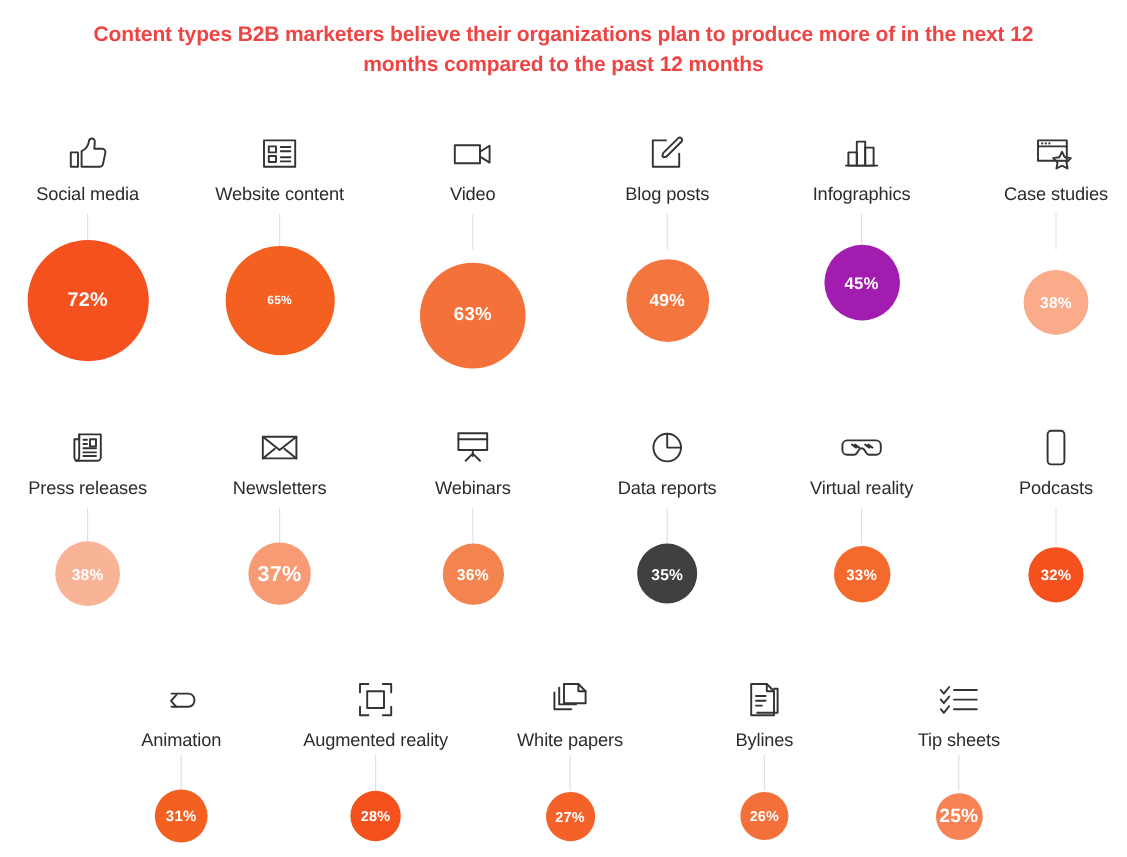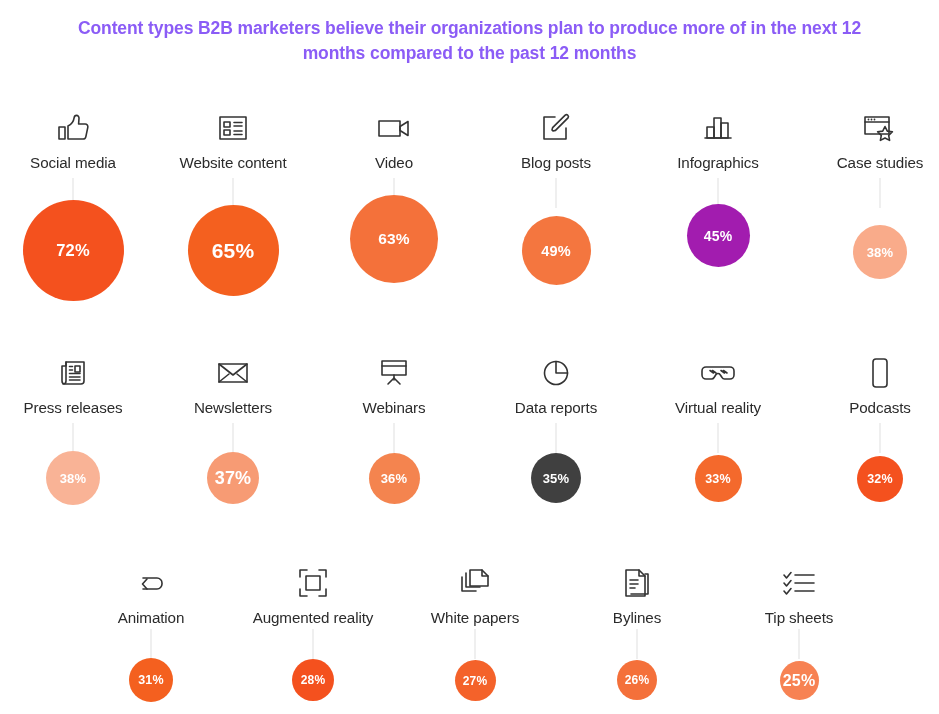--- a/index.html
+++ b/index.html
@@ -17,21 +17,21 @@
 
   #chart-title {
     position: absolute;
     top: 16px;
     left: 50%;
     transform: translateX(-50%);
     width: 800px;
     text-align: center;
     font-size: 17.5px;
     font-weight: bold;
-    color: #8b5cf6;
+    color: #ef4444;
     line-height: 1.42;
     letter-spacing: -0.1px;
   }
 
   .row {
     position: absolute;
     left: 0;
     width: 939px;
     height: 0;
   }
@@ -117,32 +117,32 @@
       <div class="icon-box">
         <svg width="30" height="28" viewBox="0 0 30 28">
           <rect stroke="#333" stroke-width="1.6" fill="none" stroke-linecap="round" stroke-linejoin="round" x="2" y="3" width="26" height="22"></rect>
           <rect stroke="#333" stroke-width="1.6" fill="none" stroke-linecap="round" stroke-linejoin="round" x="6" y="8" width="6" height="5"></rect>
           <rect stroke="#333" stroke-width="1.6" fill="none" stroke-linecap="round" stroke-linejoin="round" x="6" y="16" width="6" height="5"></rect>
           <path stroke="#333" stroke-width="1.6" fill="none" stroke-linecap="round" stroke-linejoin="round" d="M16 8.5h8M16 12h8M16 17h8M16 20.5h8"></path>
         </svg>
       </div>
       <div class="item-label">Website content</div>
       <div class="connector" style="background: rgb(224, 224, 224);"></div>
-      <div class="bubble" style="width: 91px; height: 91px; margin-left: -45.5px; top: 97px; background: rgb(244, 96, 31); font-size: 21px; color: rgb(255, 255, 255);">65%</div>
+      <div class="bubble" style="width: 91px; height: 91px; margin-left: -45.5px; top: 97px; background: rgb(244, 96, 31); font-size: 10px; color: rgb(255, 255, 255);">65%</div>
     </div>
     <div class="item" style="left: 394px;">
       <div class="icon-box">
         <svg width="34" height="24" viewBox="0 0 34 24">
           <rect stroke="#333" stroke-width="1.6" fill="none" stroke-linecap="round" stroke-linejoin="round" x="2" y="5" width="21" height="15"></rect>
           <path stroke="#333" stroke-width="1.6" fill="none" stroke-linecap="round" stroke-linejoin="round" d="M23 10.5l8-5v14l-8-5z"></path>
         </svg>
       </div>
       <div class="item-label">Video</div>
       <div class="connector" style="background: rgb(224, 224, 224);"></div>
-      <div class="bubble" style="width: 88px; height: 88px; margin-left: -44px; top: 87px; background: rgb(244, 113, 58); font-size: 15.5px; color: rgb(255, 255, 255);">63%</div>
+      <div class="bubble" style="width: 88px; height: 88px; margin-left: -44px; top: 111px; background: rgb(244, 113, 58); font-size: 15.5px; color: rgb(255, 255, 255);">63%</div>
     </div>
     <div class="item" style="left: 556px;">
       <div class="icon-box">
         <svg width="30" height="30" viewBox="0 0 30 30">
           <path stroke="#333" stroke-width="1.6" fill="none" stroke-linecap="round" stroke-linejoin="round" d="M25 15v11H3V4h11"></path>
           <path stroke="#333" stroke-width="1.6" fill="none" stroke-linecap="round" stroke-linejoin="round" d="M12 18l2.5-.6L27 4.9a2 2 0 0 0-2.8-2.8L11.6 14.6 11 17z"></path>
         </svg>
       </div>
       <div class="item-label">Blog posts</div>
       <div class="connector" style="background: rgb(224, 224, 224);"></div>

